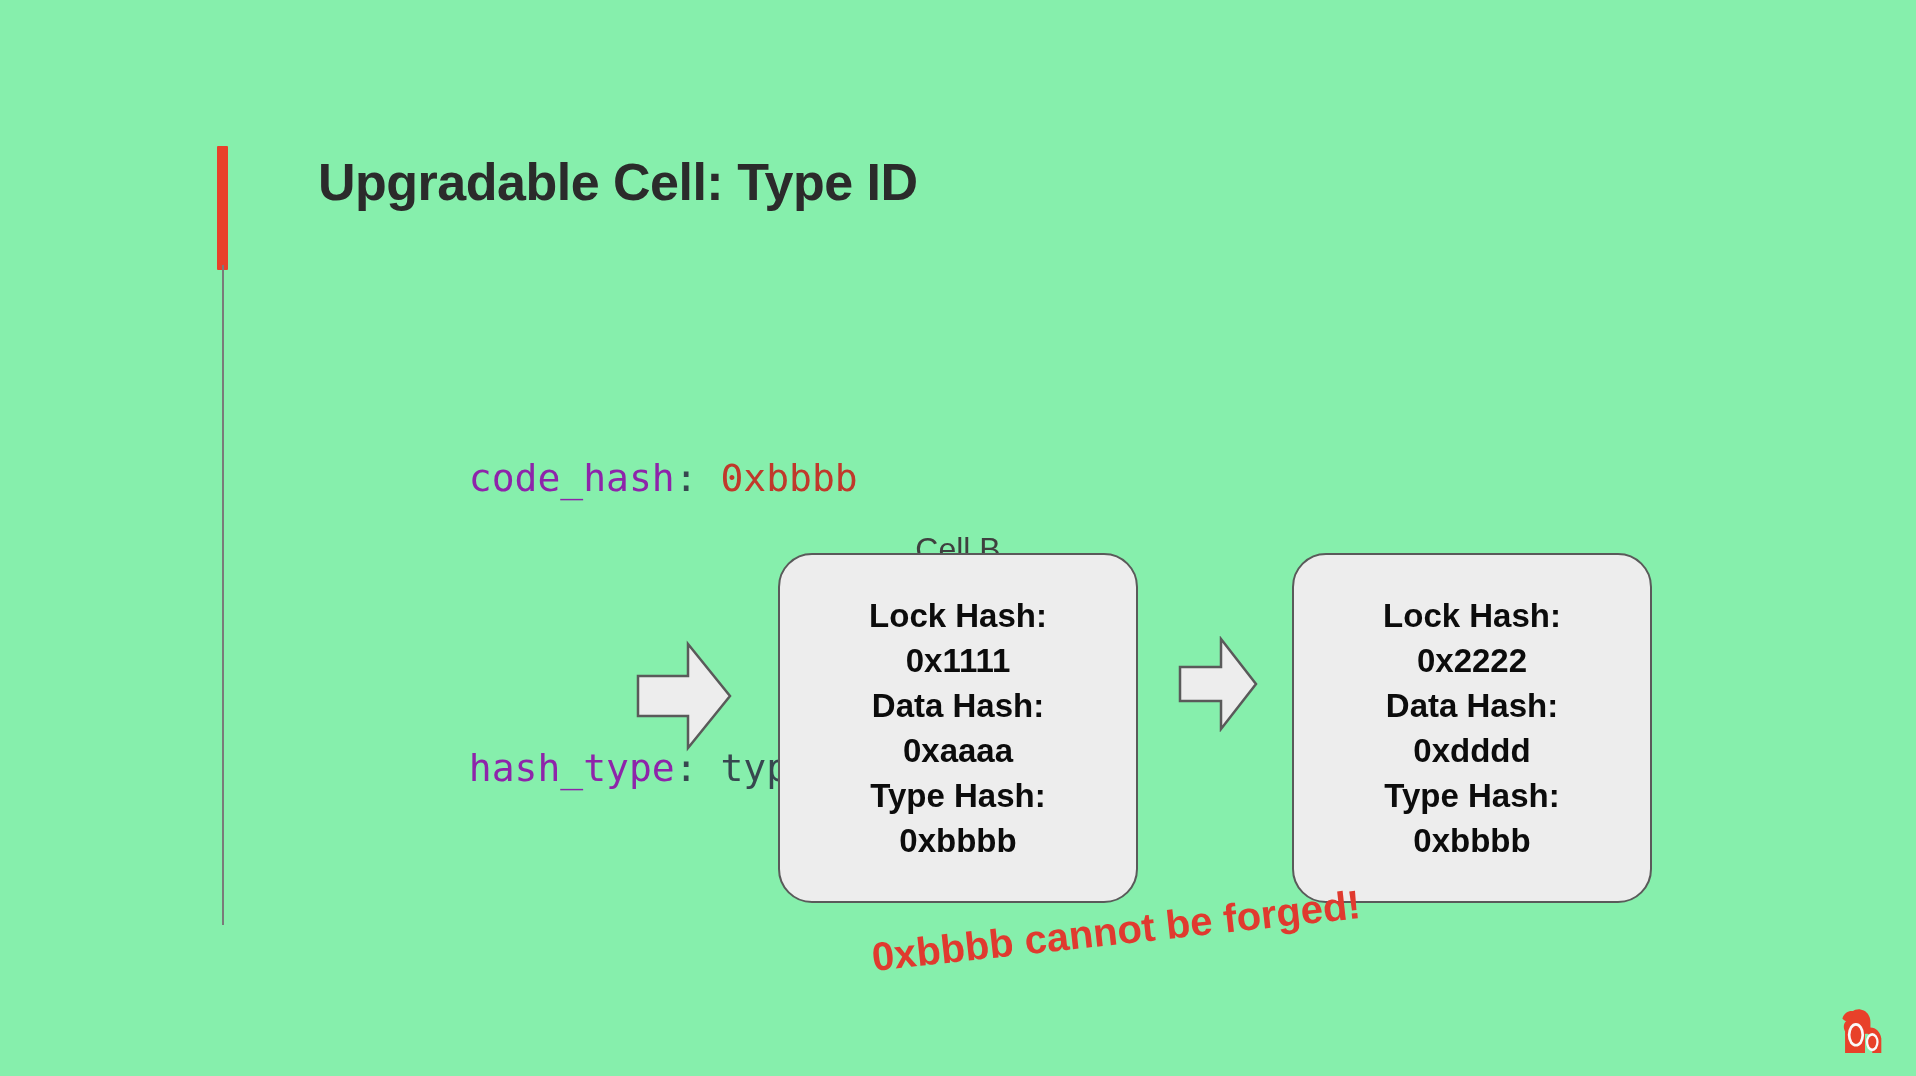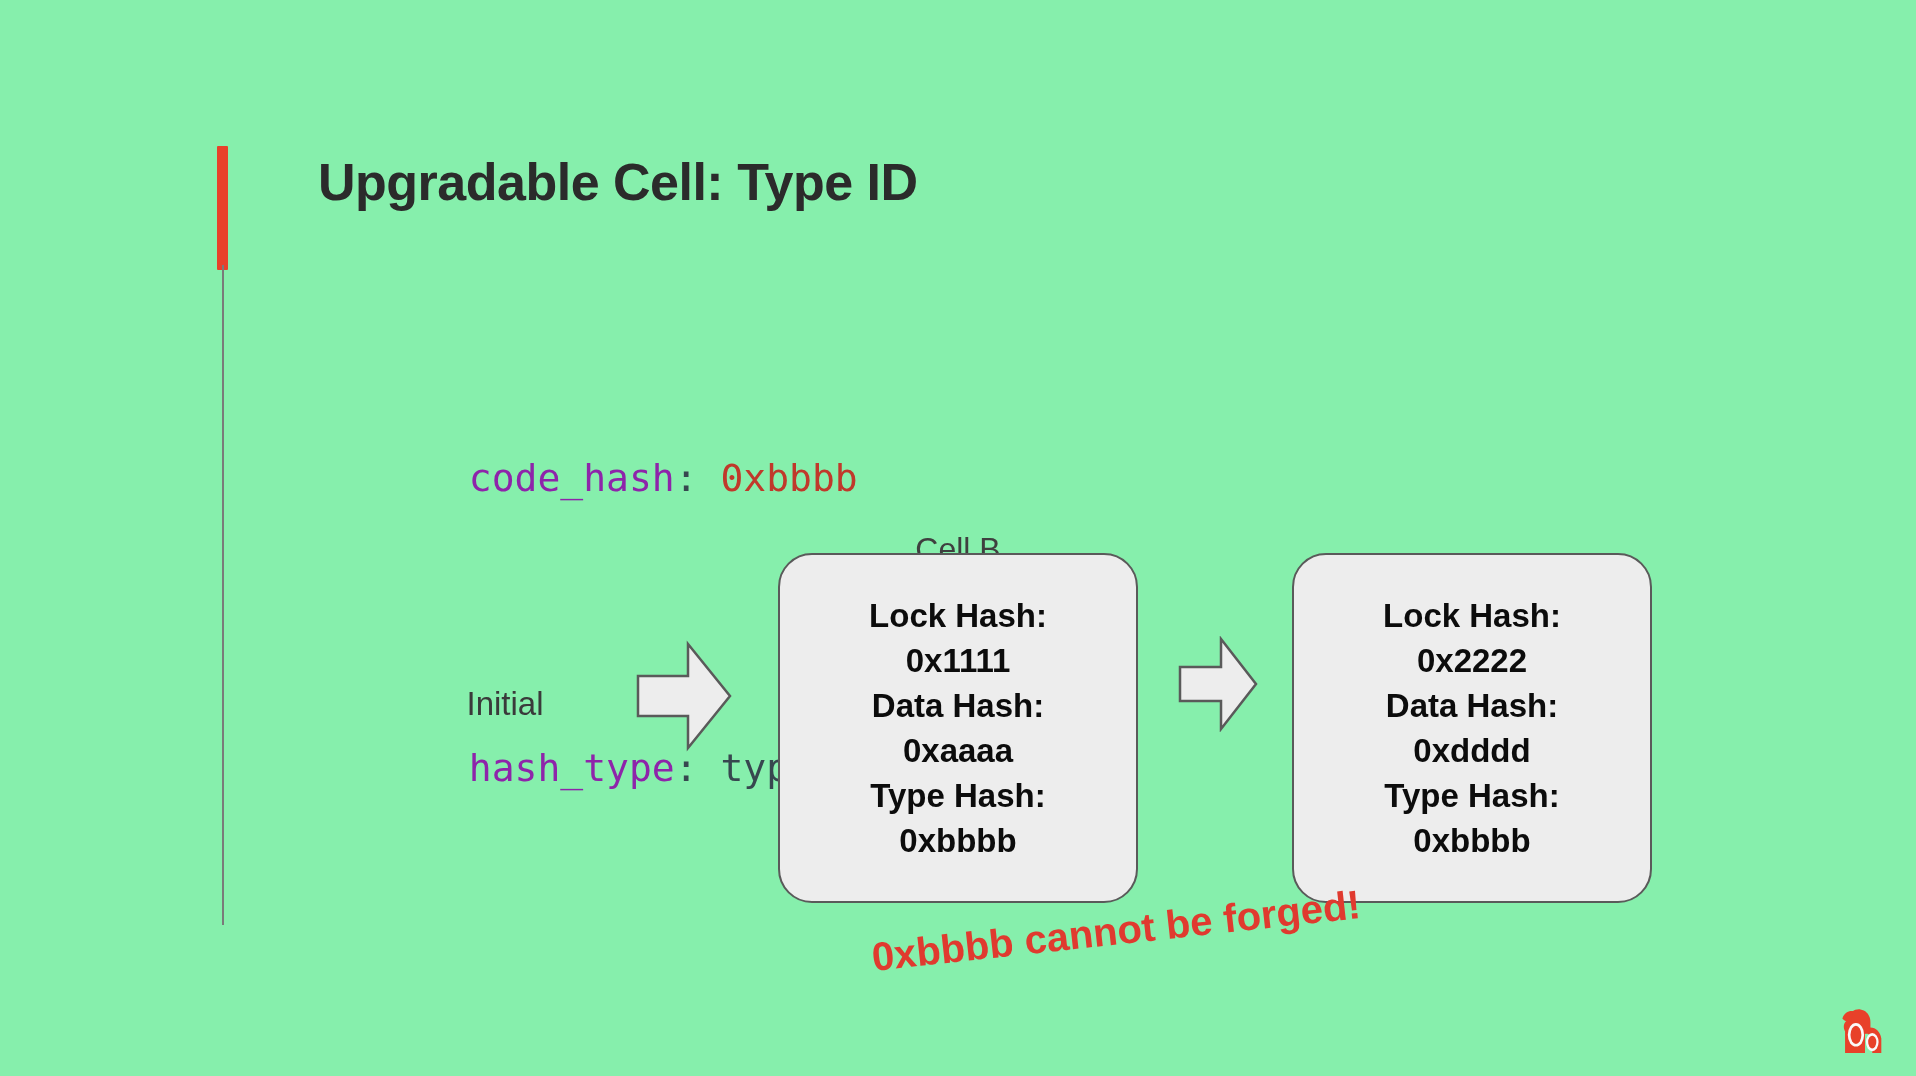--- a/index.html
+++ b/index.html
@@ -163,21 +163,20 @@
       <span class="tok-plain">    </span><span class="tok-purple">code_hash</span><span class="tok-punc">: </span><span class="tok-orange">0xbbbb</span>
     </span>
     <span class="ln">
       <span class="tok-plain">    </span><span class="tok-purple">hash_type</span><span class="tok-punc">: </span><span class="tok-plain">type</span>
     </span>
   </div>
 
   <div class="diagram">
 
     <div class="initial-creation">
-      <div>Initial</div>
     </div>
 
     <svg class="block-arrow" id="arrow-1" viewBox="0 0 96 112">
       <polygon points="2,36 52,36 52,4 94,56 52,108 52,76 2,76" fill="#ededed" stroke="#5a5a5a" stroke-width="2.5" stroke-linejoin="miter"></polygon>
     </svg>
 
     <svg class="block-arrow" id="arrow-2" viewBox="0 0 80 96">
       <polygon points="2,31 43,31 43,3 78,48 43,93 43,65 2,65" fill="#ededed" stroke="#5a5a5a" stroke-width="2.5" stroke-linejoin="miter"></polygon>
     </svg>
 

